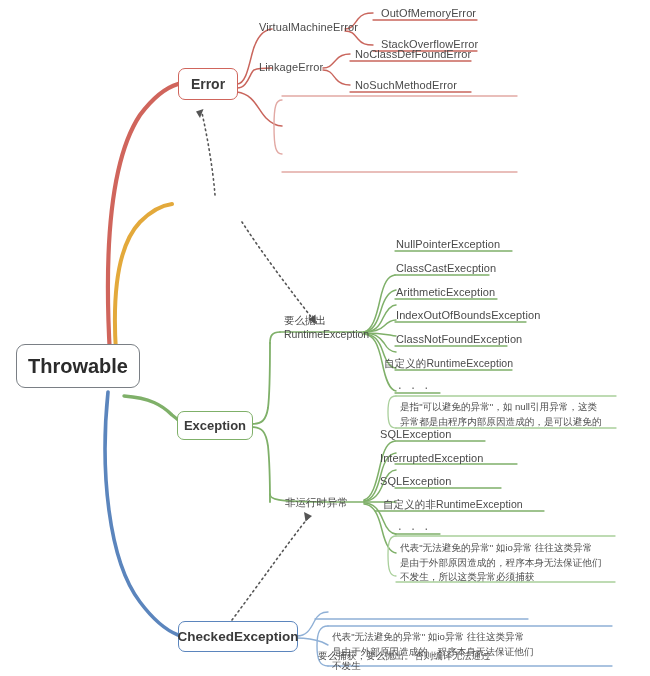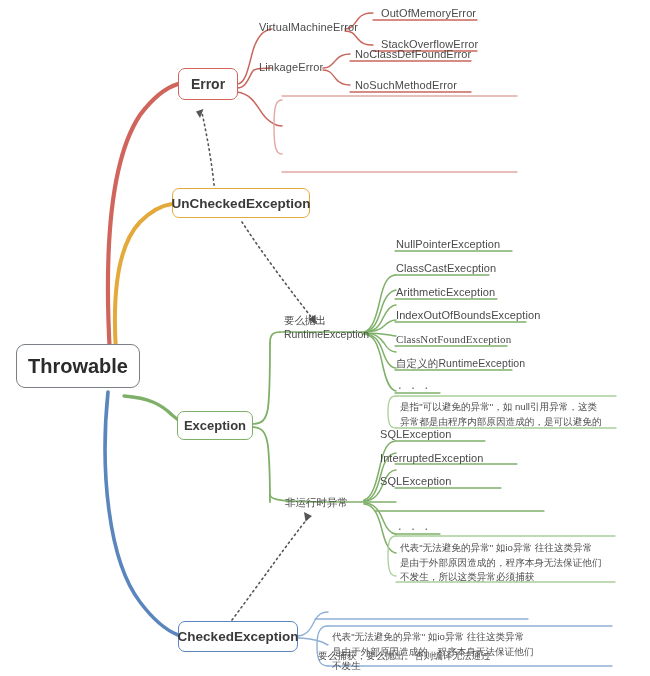--- a/index.html
+++ b/index.html
@@ -178,23 +178,20 @@
   </svg>
 
   <div class="node error" style="left:178px;top:68px;width:60px;height:32px;">
     <span>Error</span>
   </div>
 
   <div class="node root" style="left:16px;top:344px;width:124px;height:44px;">
     <span>Throwable</span>
   </div>
 
-  <div class="node unchecked" style="left:172px;top:188px;width:138px;height:30px;">
-    <span>UnCheckedException</span>
-  </div>
 
   <div class="node checked" style="left:178px;top:621px;width:120px;height:31px;">
     <span>CheckedException</span>
   </div>
 
   <div class="node exception" style="left:177px;top:411px;width:76px;height:29px;">
     <span>Exception</span>
   </div>
 
   <div class="leaf" style="left:259px;top:21px;">VirtualMachineError</div>
@@ -206,32 +203,33 @@
   <div class="leaf" style="left:355px;top:79px;">NoSuchMethodError</div>
 
 
   <div class="group-label" style="left:284px;top:313px;">要么抛出
 RuntimeException</div>
 
   <div class="leaf" style="left:396px;top:238px;">NullPointerException</div>
   <div class="leaf" style="left:396px;top:262px;">ClassCastExecption</div>
   <div class="leaf" style="left:396px;top:286px;">ArithmeticException</div>
   <div class="leaf" style="left:396px;top:309px;">IndexOutOfBoundsException</div>
-  <div class="leaf" style="left:396px;top:333px;font-family:Liberation Serif, serif;">ClassNotFoundException</div>
-  <div class="leaf cn" style="left:396px;top:357px;">自定义的RuntimeException</div>
+  <div class="leaf" style="left:396px;top:333px;">ClassNotFoundException</div>
+  <div class="leaf cn" style="left:384px;top:357px;">自定义的RuntimeException</div>
   <div class="leaf dots" style="left:398px;top:377px;">. . .</div>
 
   <div class="note g1" style="left:400px;top:400px;">是指"可以避免的异常"，如 null引用异常，这类
 异常都是由程序内部原因造成的，是可以避免的</div>
 
   <div class="group-label" style="left:285px;top:495px;">非运行时异常</div>
 
   <div class="leaf" style="left:380px;top:428px;">SQLException</div>
   <div class="leaf" style="left:380px;top:452px;">InterruptedException</div>
   <div class="leaf" style="left:380px;top:475px;">SQLException</div>
+  <div class="leaf cn" style="left:383px;top:498px;">自定义的非RuntimeException</div>
   <div class="leaf dots" style="left:398px;top:518px;">. . .</div>
 
   <div class="note g2" style="left:400px;top:541px;">代表"无法避免的异常" 如io异常   往往这类异常
 是由于外部原因造成的，程序本身无法保证他们
 不发生，所以这类异常必须捕获</div>
 
   <div class="note b1" style="left:318px;top:604px;">要么捕获，要么抛出。否则编译无法通过</div>
   <div class="note b2" style="left:332px;top:630px;">代表"无法避免的异常" 如io异常   往往这类异常
 是由于外部原因造成的，程序本身无法保证他们
 不发生</div>

